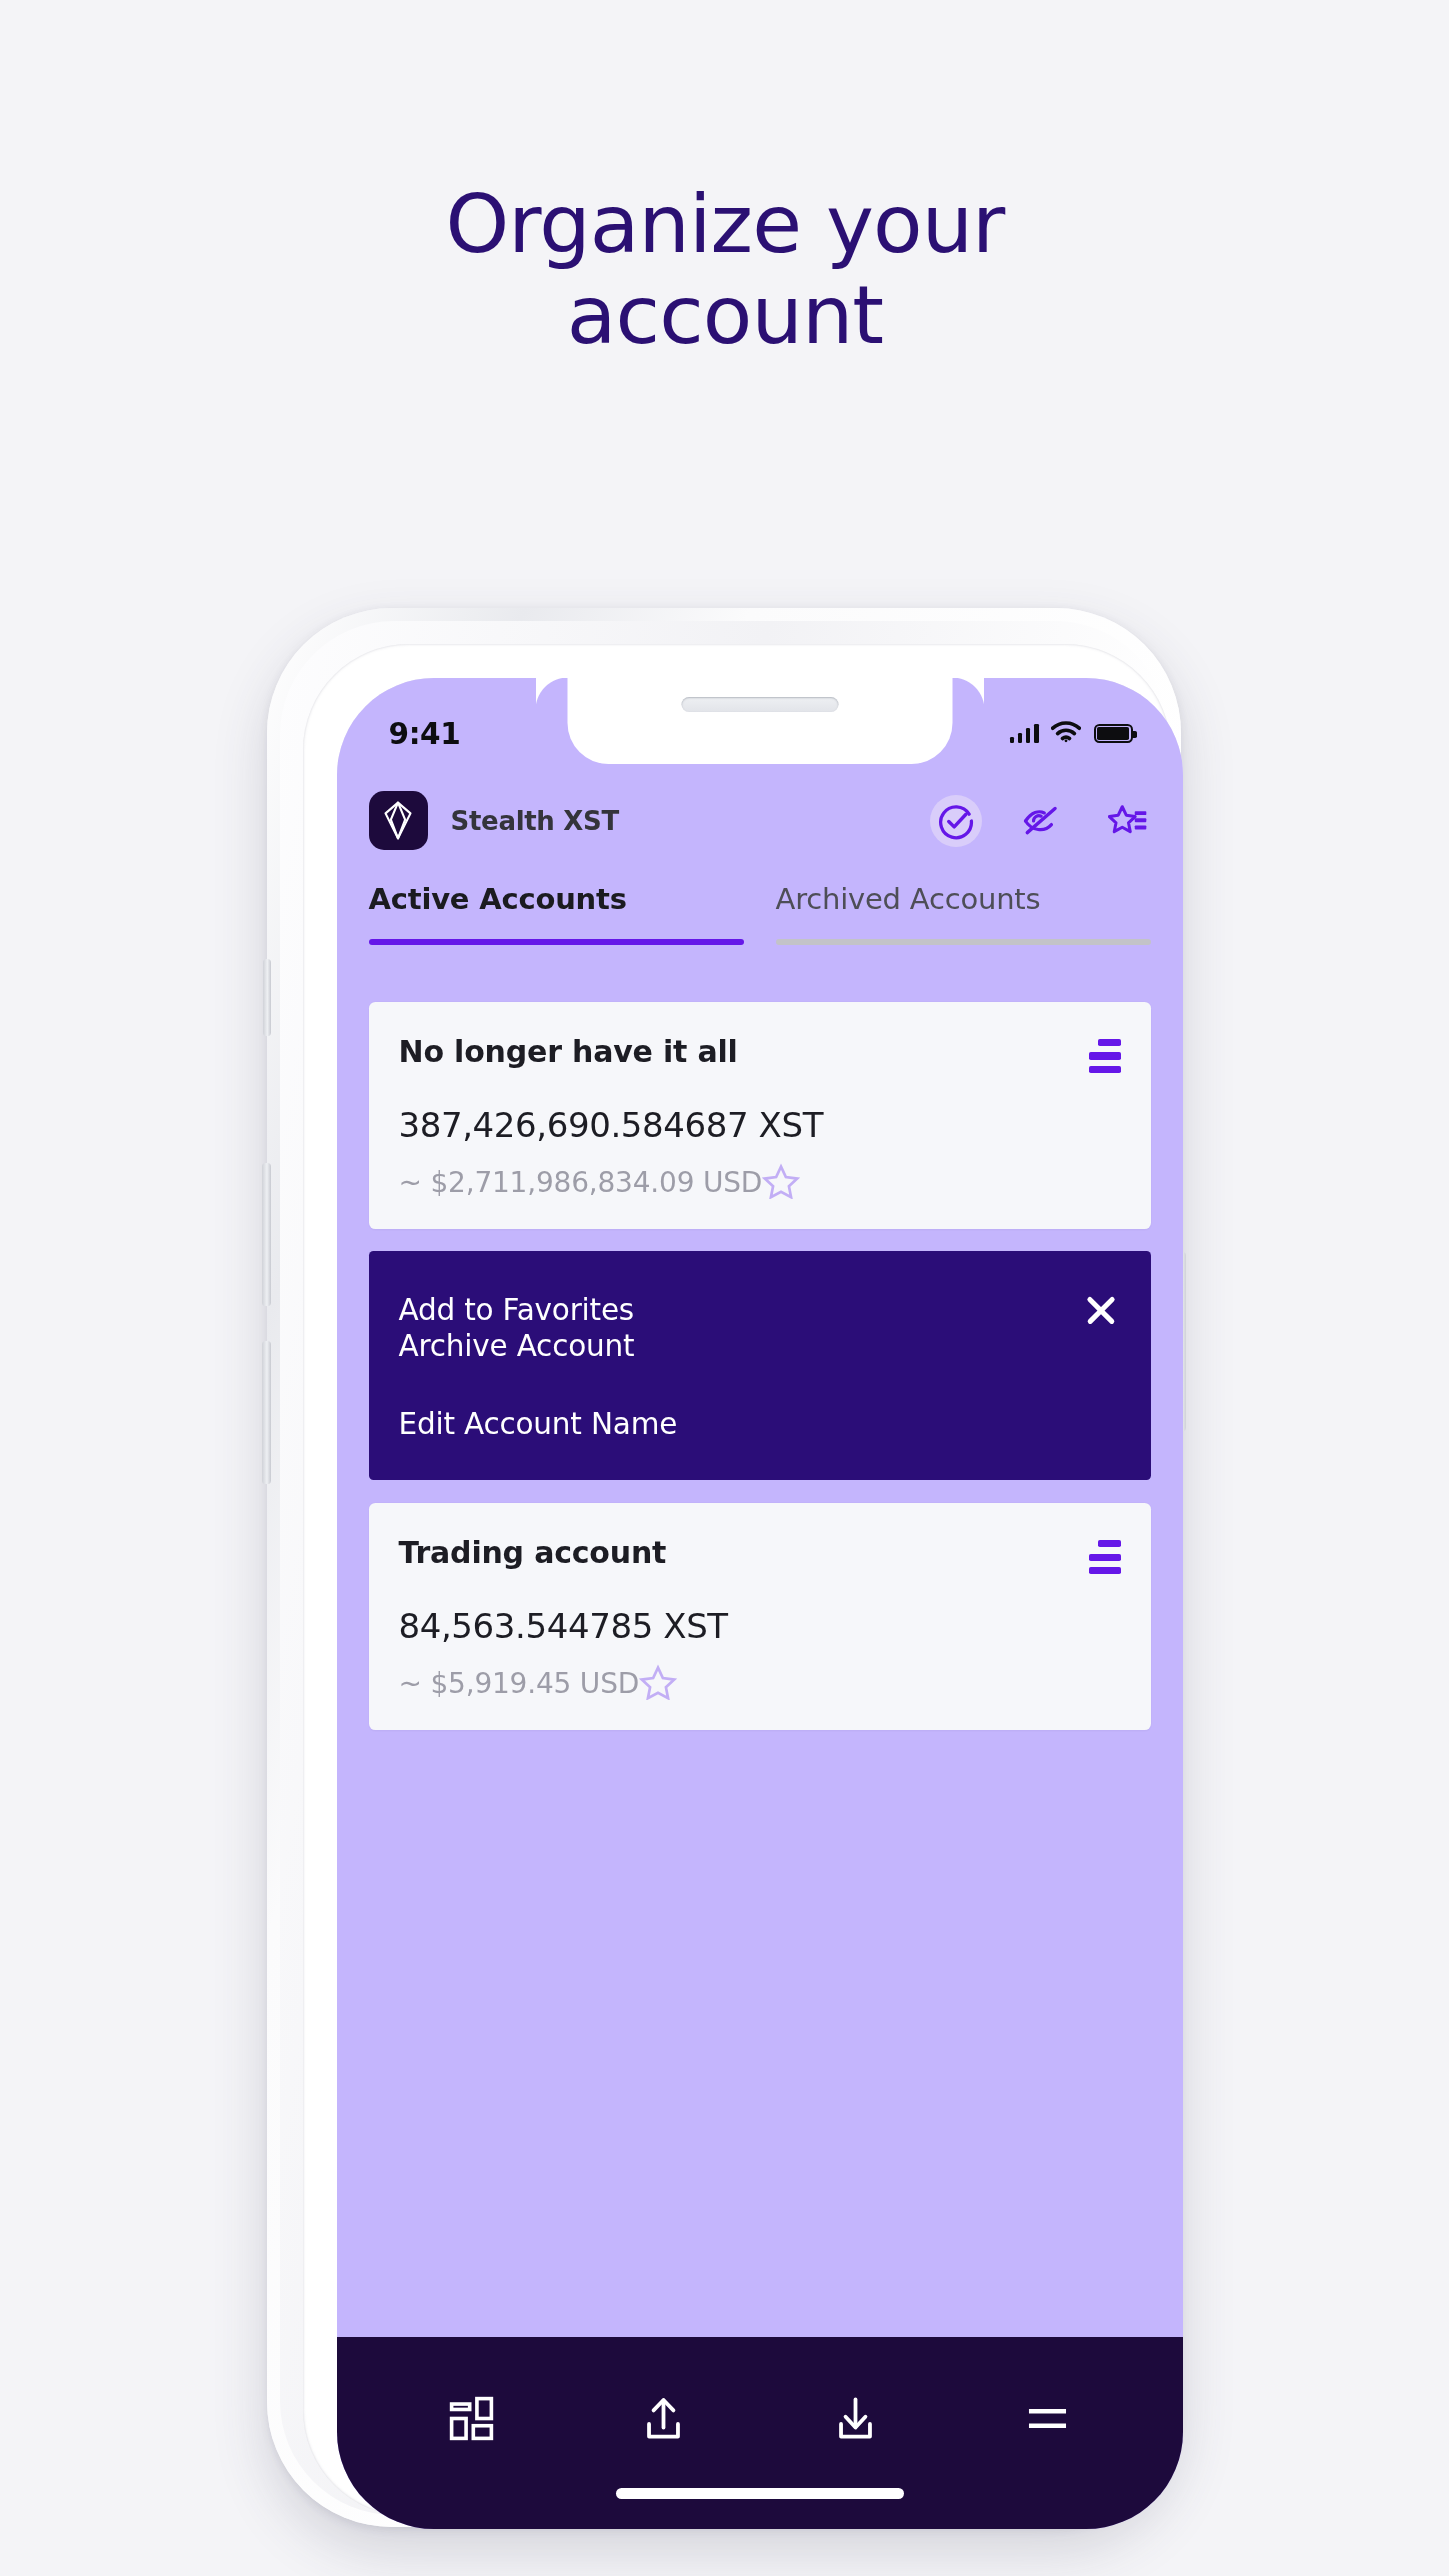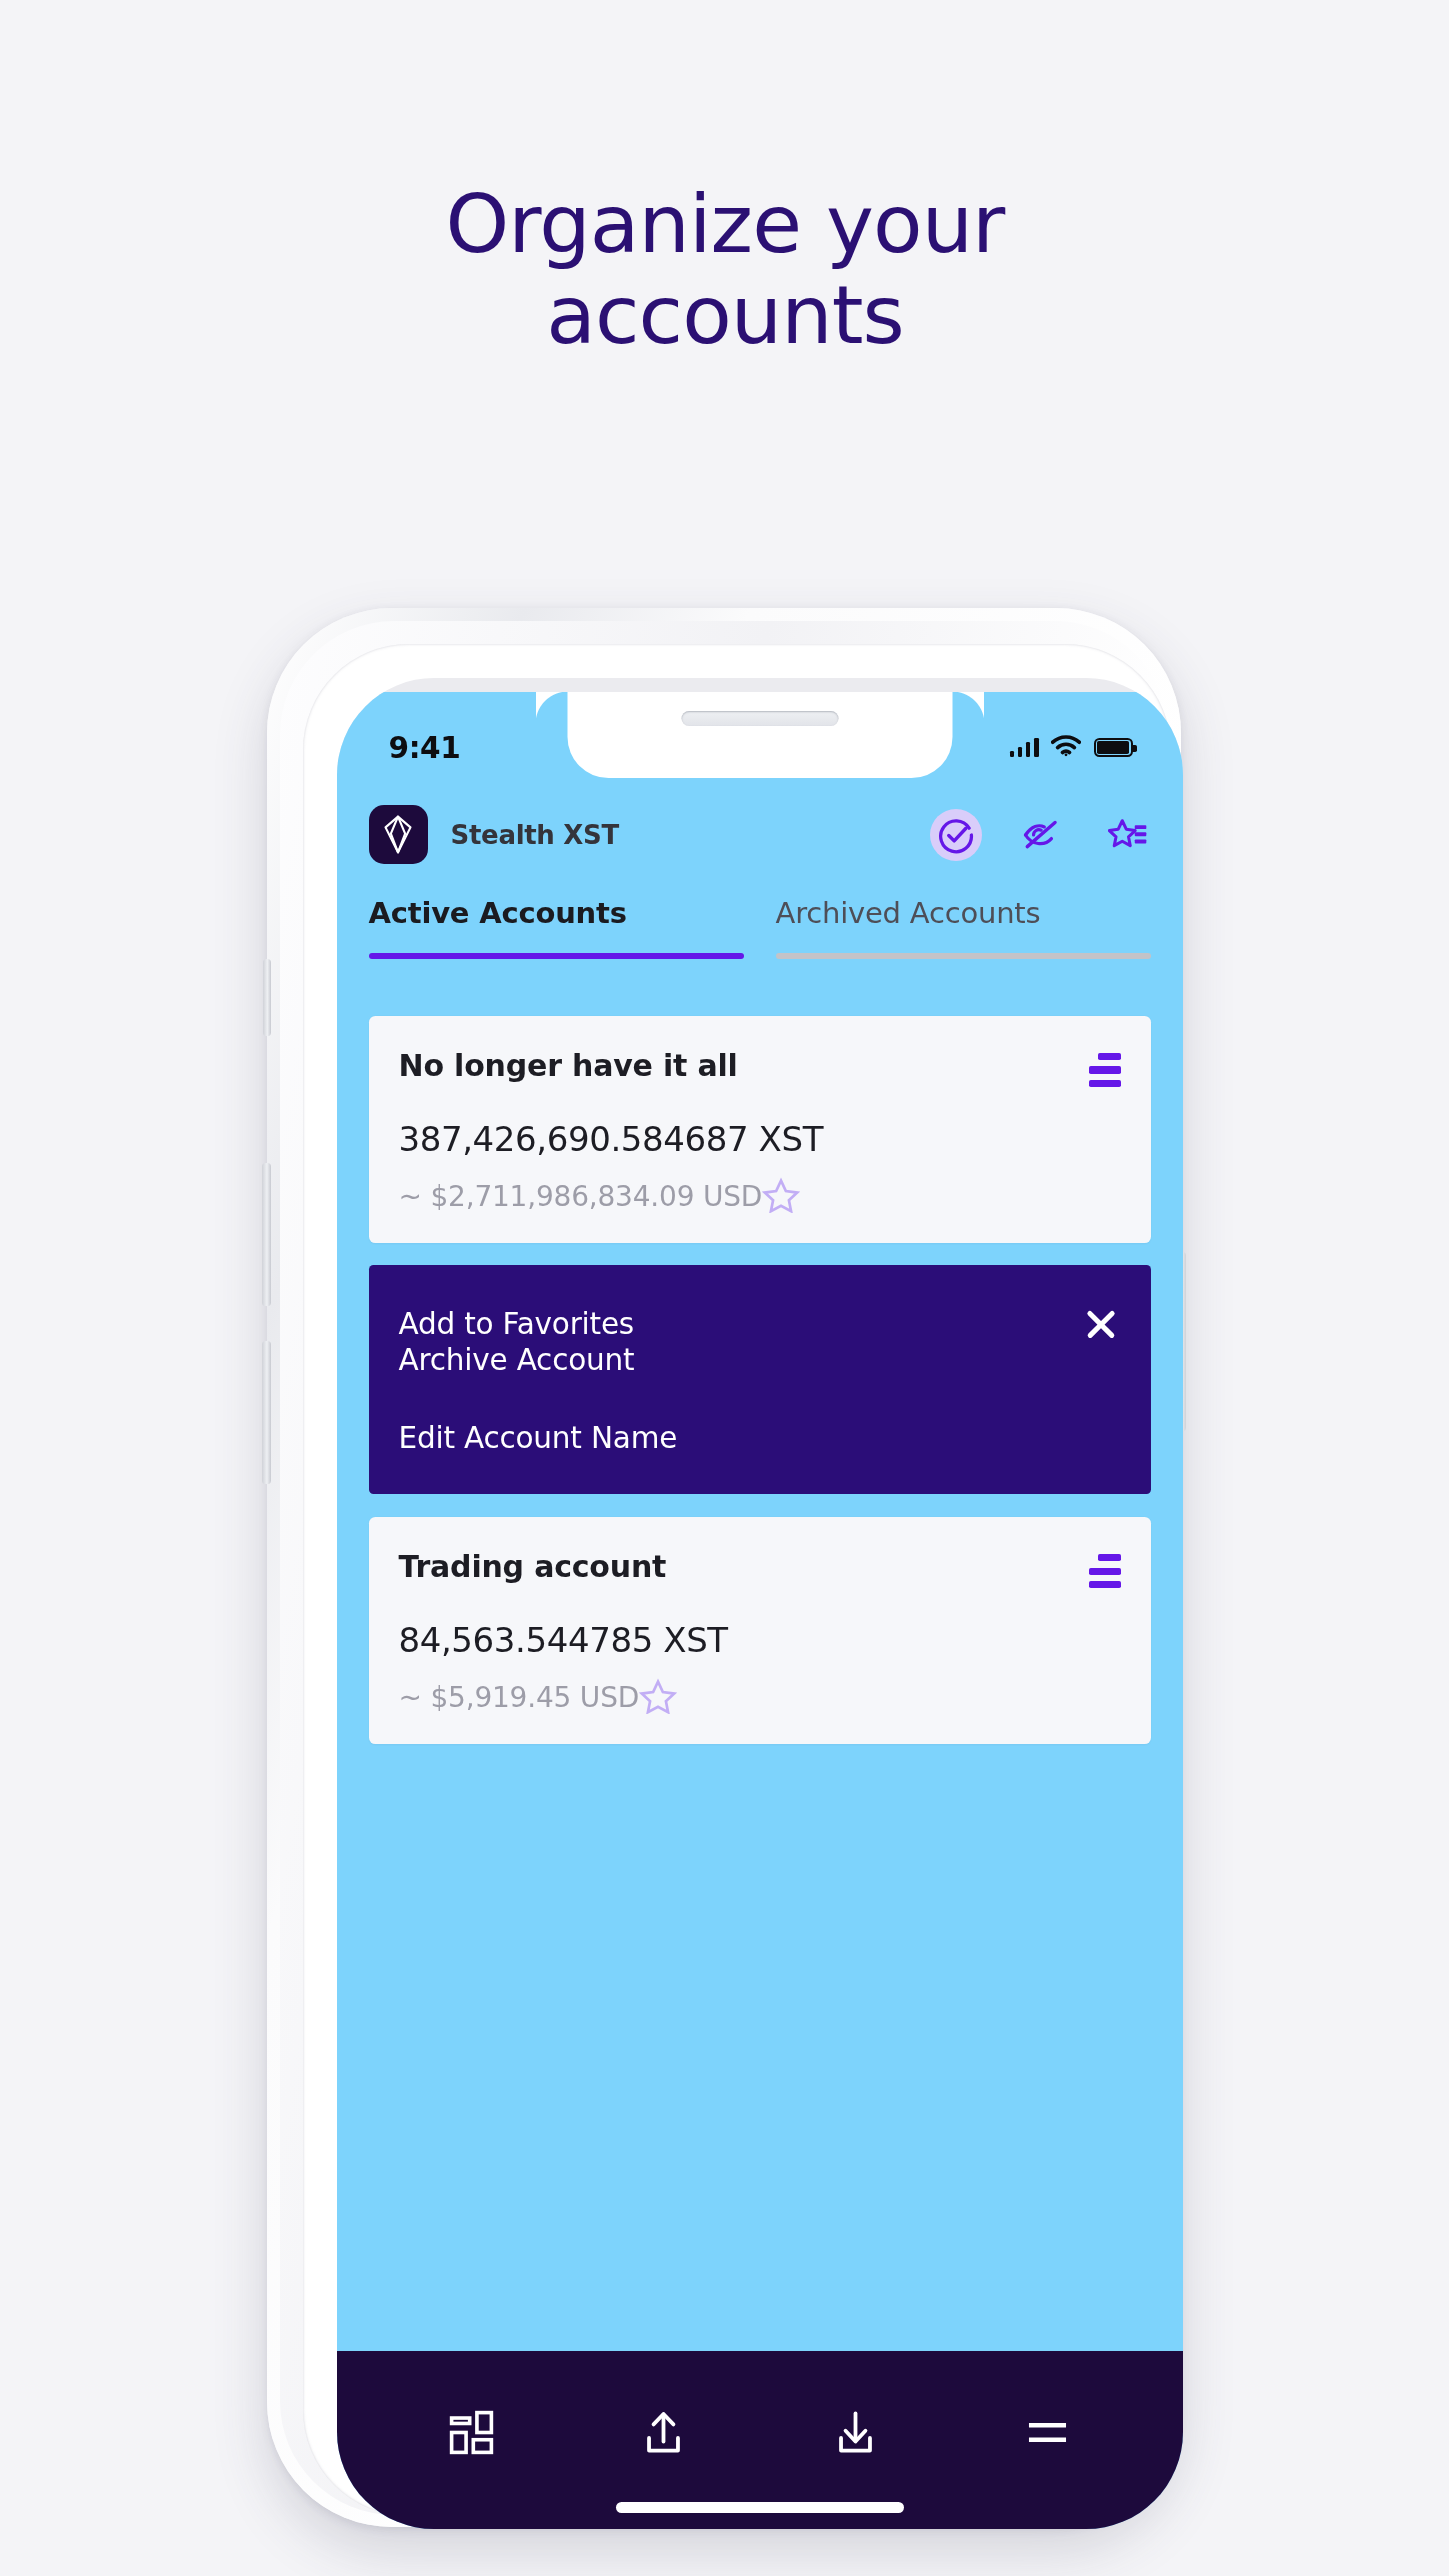--- a/index.html
+++ b/index.html
@@ -122,21 +122,21 @@
     width:39px; height:19.7px; border:2.7px solid #0d0d10;
     border-radius:5.4px; position:relative; padding:1.8px;
   }
   .battery::after {
     content:""; position:absolute; right:-6.3px; top:5.4px;
     width:3.6px; height:7.2px; background:#0d0d10; border-radius:0 1.8px 1.8px 0;
   }
   .battery span { display:block; width:100%; height:100%; background:#0d0d10; border-radius:1.8px; }
 
   
-  .app { position:absolute; top:14px; left:0; width:846px; height:1851px; background:#7dd3fc; }
+  .app { position:absolute; top:0; left:0; width:846px; height:1851px; background:#c4b5fd; }
 
   .app-header {
     position:absolute; top:100px; left:0; width:846px; height:86px;
     display:flex; align-items:center; padding:0 32px;
   }
   .logo {
     width:59px; height:59px; border-radius:15px;
     background:#1d0a3c;
     display:flex; align-items:center; justify-content:center;
     flex:0 0 auto;
@@ -221,21 +221,21 @@
     position:absolute; bottom:30px; left:50%; transform:translateX(-50%);
     width:288px; height:10.7px; border-radius:6.3px; background:#ffffff;
     z-index:9;
   }
 </style>
 </head>
 <body>
 
 <div class="headline">
   <div>Organize your</div>
-  <div>accounts</div>
+  <div>account</div>
 </div>
 
 <div class="phone">
 
   <div class="btn-side btn-silent"></div>
   <div class="btn-side btn-volup"></div>
   <div class="btn-side btn-voldn"></div>
   <div class="btn-side btn-power"></div>
 
   <div class="phone-inner">

